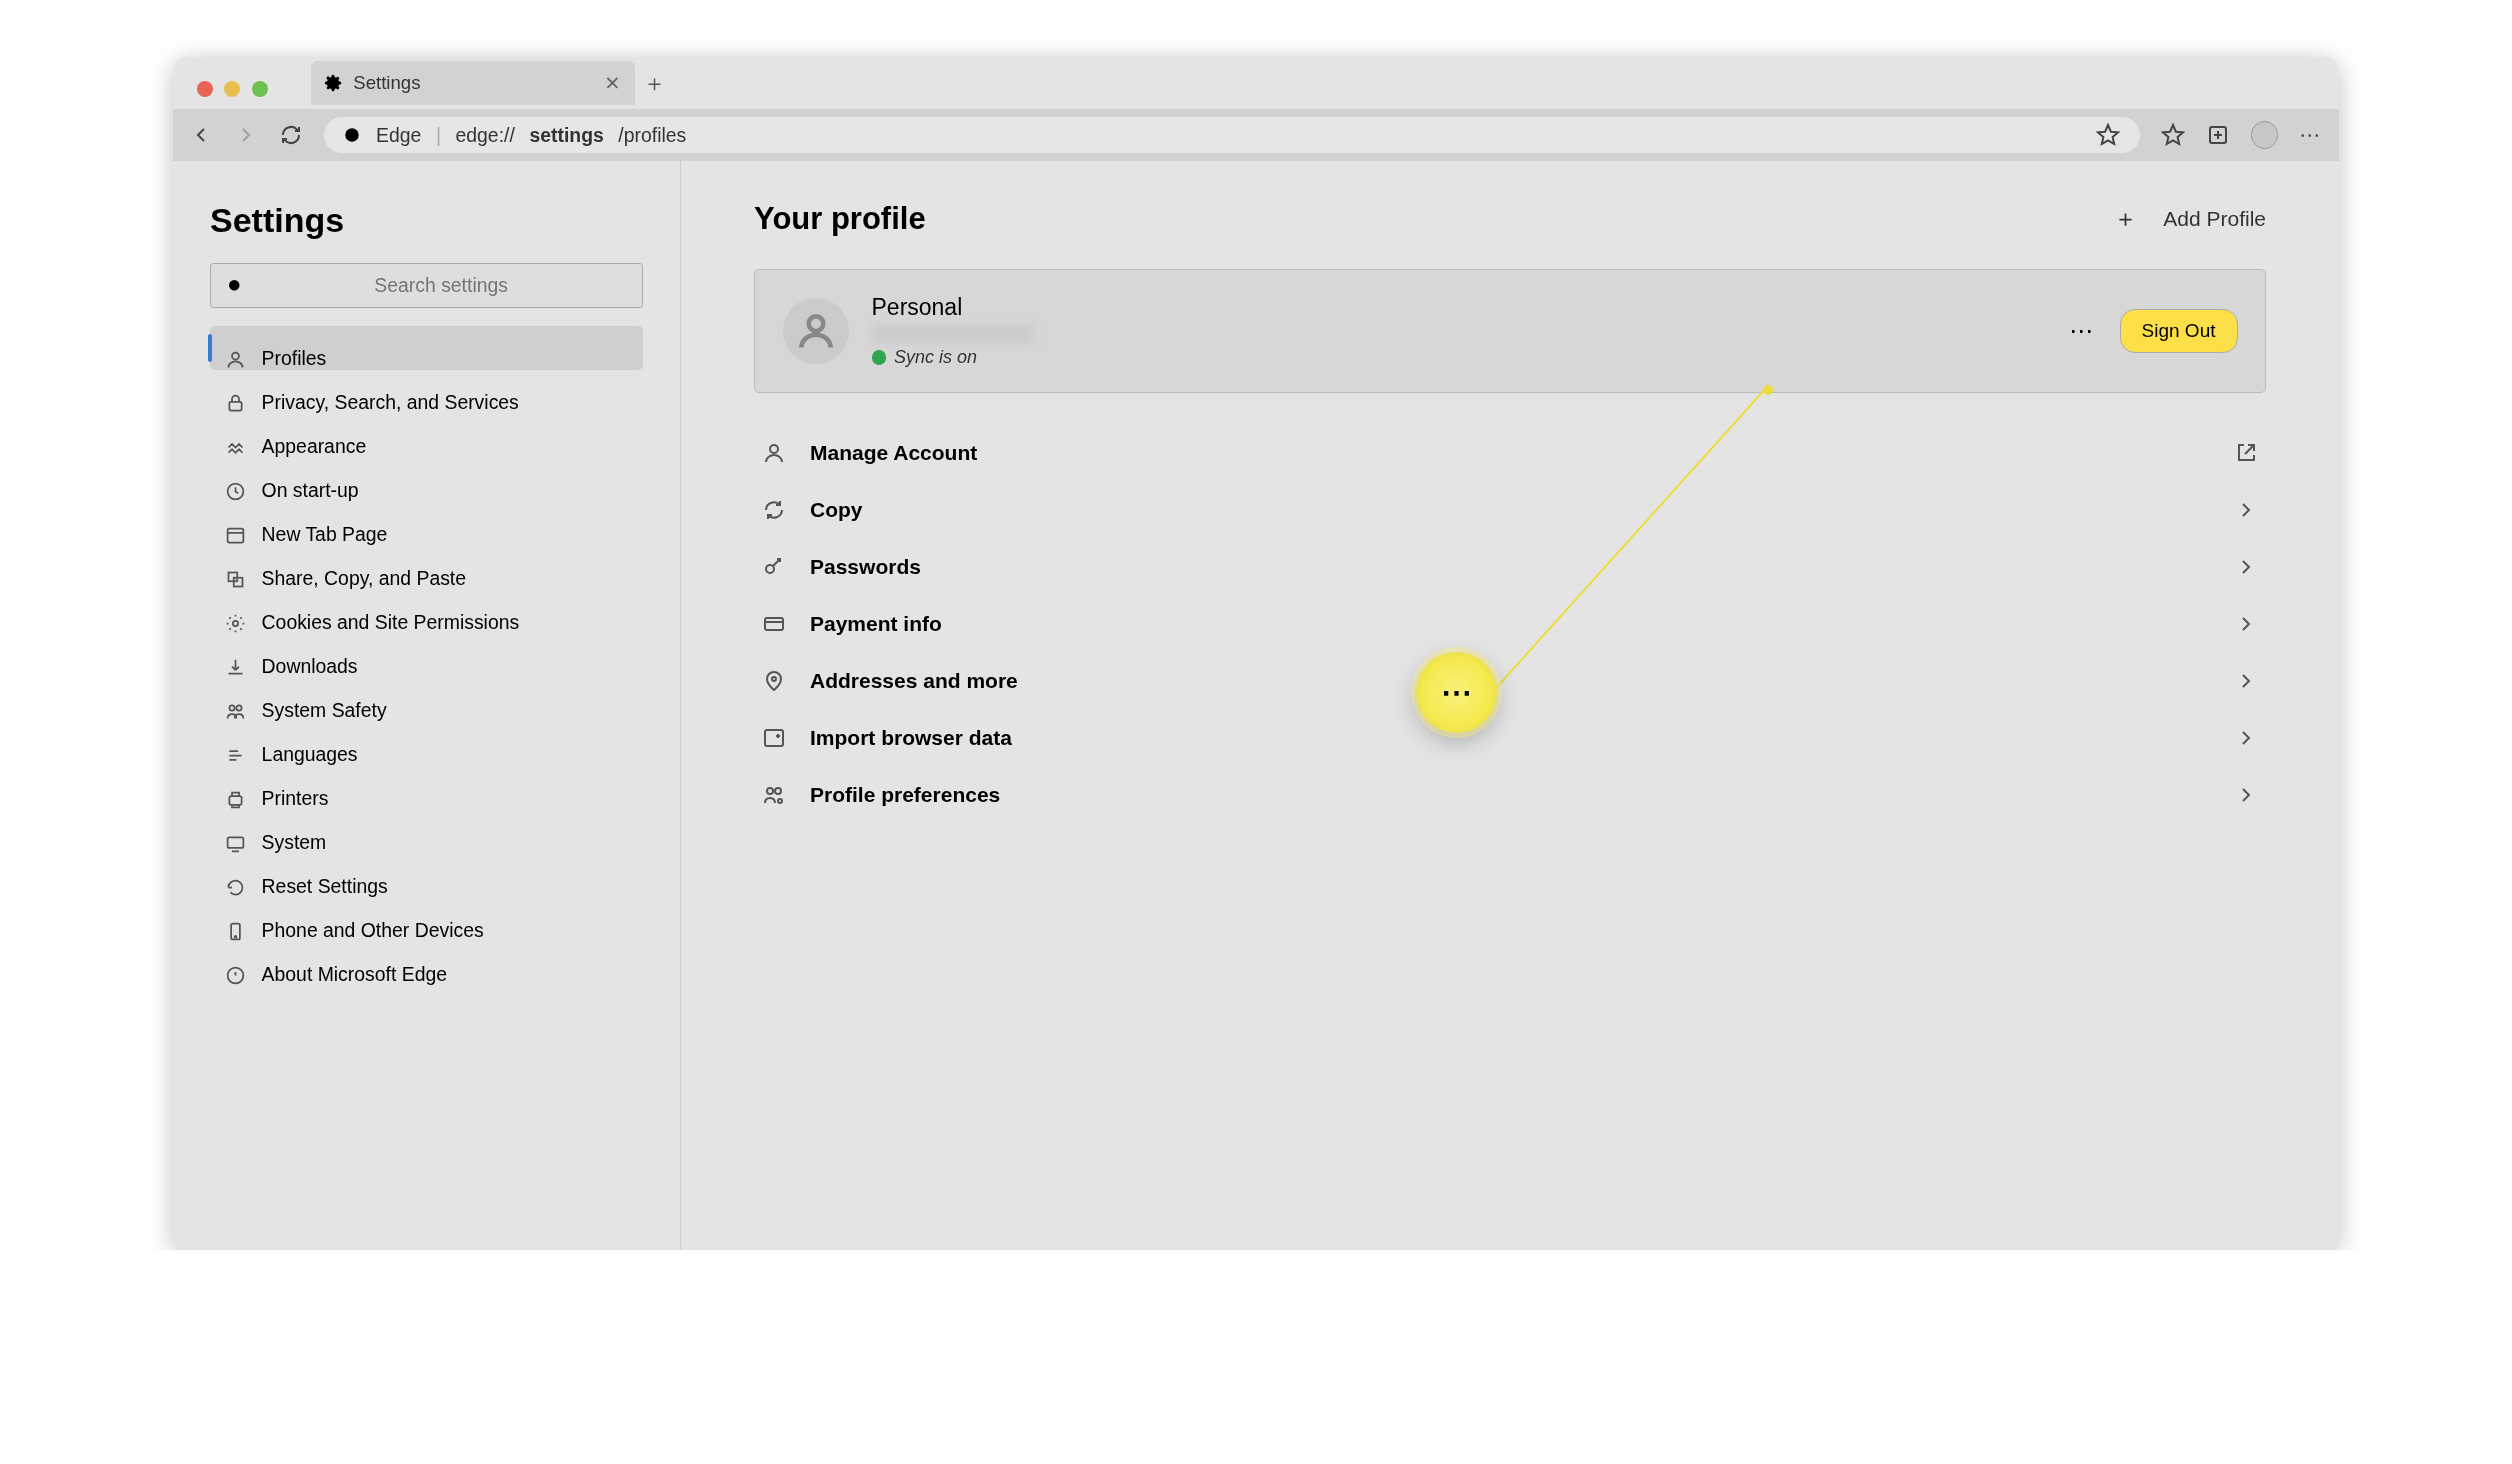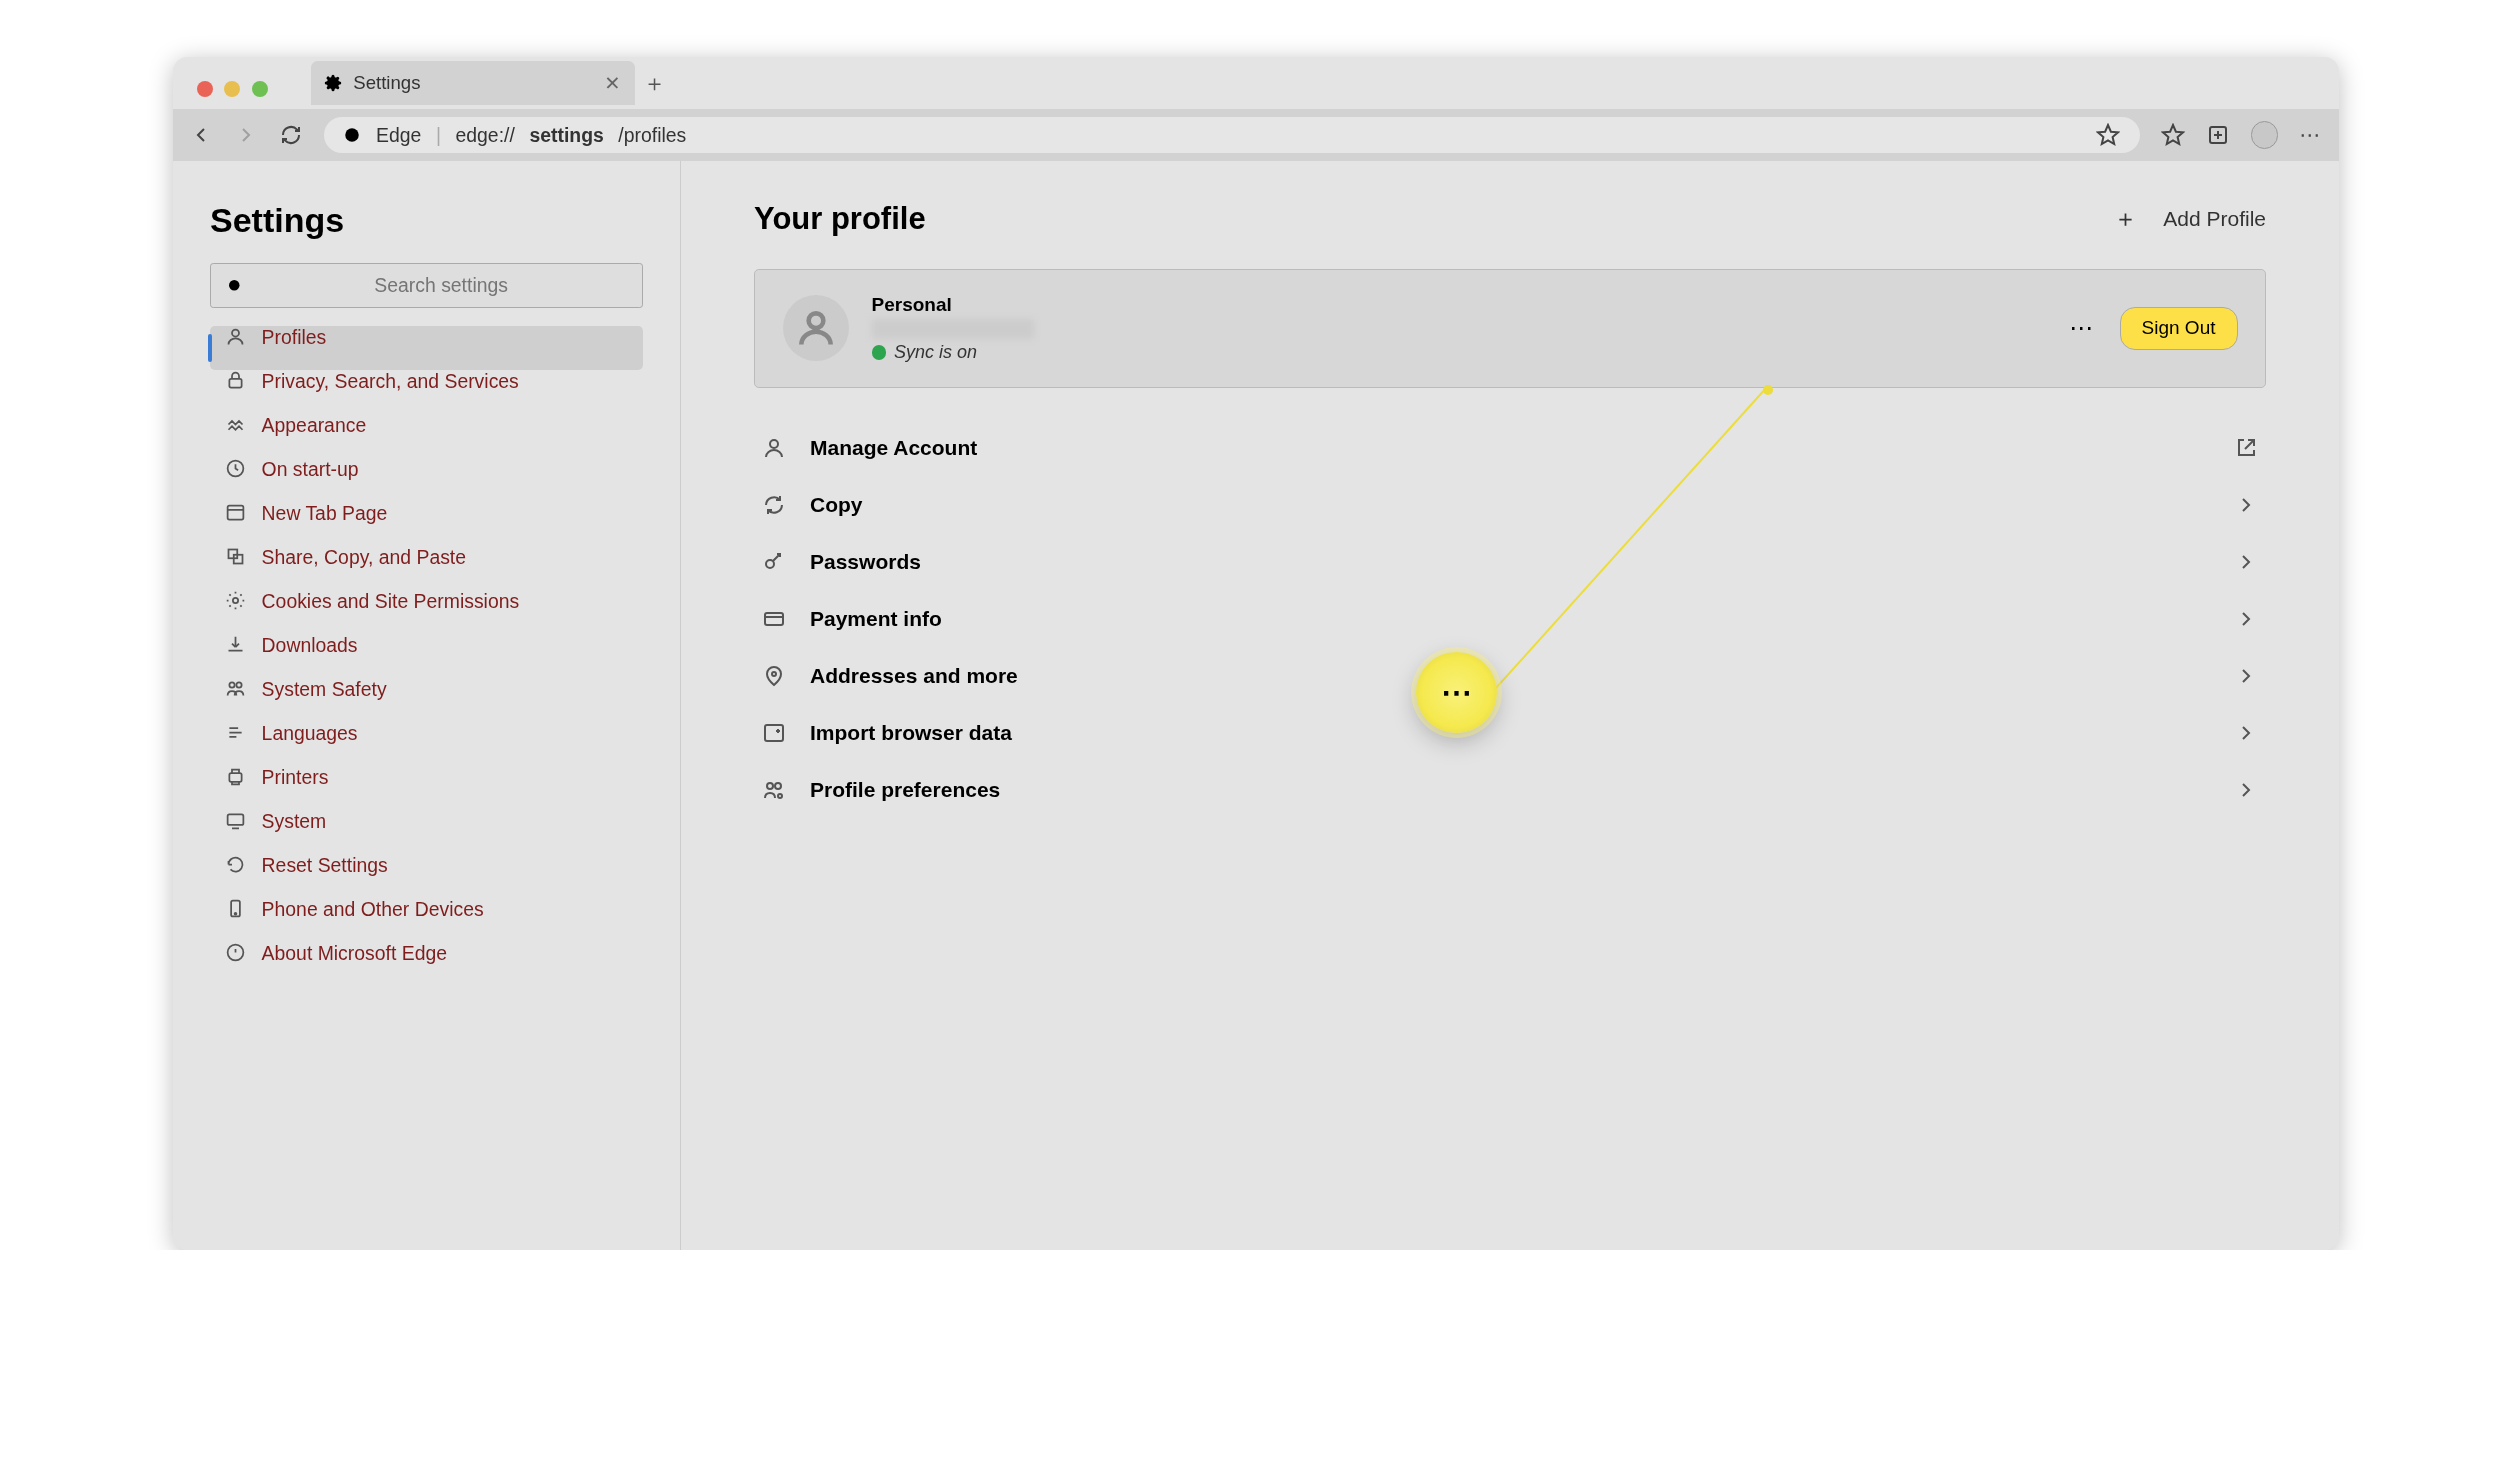--- a/index.html
+++ b/index.html
@@ -107,26 +107,26 @@
       display:flex;align-items:center;
       padding:0 14.6px;
       gap:11.3px;
       margin-bottom:18px;
     }
     .search input {
       border:none;background:transparent;outline:none;
       font-size:19.4px;flex:1;text-align:center;
     }
     .side-item {
-      display:flex;align-items:flex-start;gap:16px;
+      display:flex;align-items:flex-end;gap:16px;
       height:44px;
       padding:0 14.6px;
       border-radius:4.9px;
       font-size:19.4px;
-      color:#7f1d1d;
+      color:#000000;
       cursor:pointer;
     }
     .side-item.active {
       background:#cfcfcf;
       position:relative;
     }
     .side-item.active::before {
       content:"";
       position:absolute;
       left:-1.6px; top:8px; bottom:8px;
@@ -156,21 +156,21 @@
       display:flex;align-items:center;
       gap:23px;
       margin-bottom:32px;
     }
     .avatar-lg {
       width:66px;height:66px;border-radius:50%;
       background:#cbcbcb;
       display:flex;align-items:center;justify-content:center;
     }
     .avatar-lg svg { width:44px;height:44px;stroke:#888;fill:none;stroke-width:2.5; }
-    .profile-info .name { font-size:19px;font-weight:700; }
+    .profile-info .name { font-size:23px;font-weight:400; }
     .profile-info .email {
       width:162px;height:19.4px;background:#ccc;border-radius:2.4px;
       filter:blur(3.2px);margin:3.2px 0;
     }
     .sync {
       display:flex;align-items:center;gap:8px;
       font-size:18px;color:#333;font-style:italic;
     }
     .sync-dot { width:14.6px;height:14.6px;border-radius:50%;background:#2da44e; }
     .card-actions { margin-left:auto;display:flex;align-items:center;gap:24px; }

